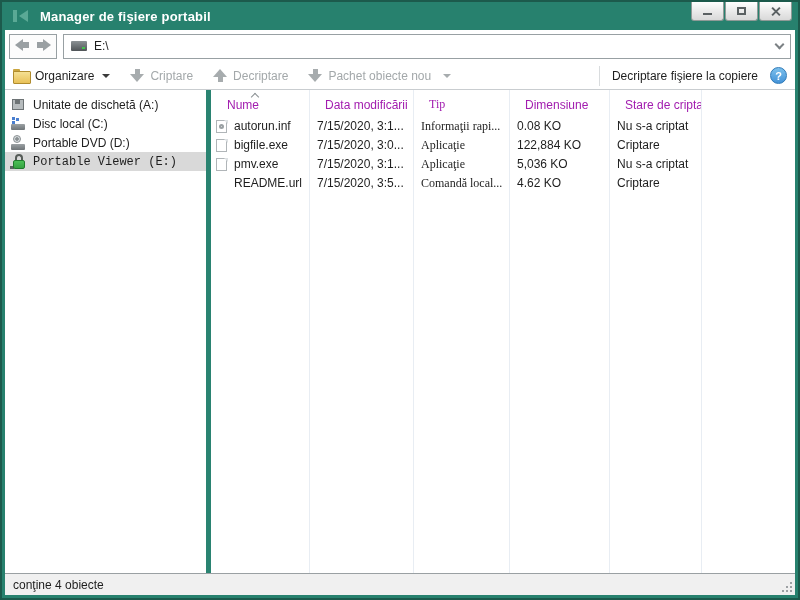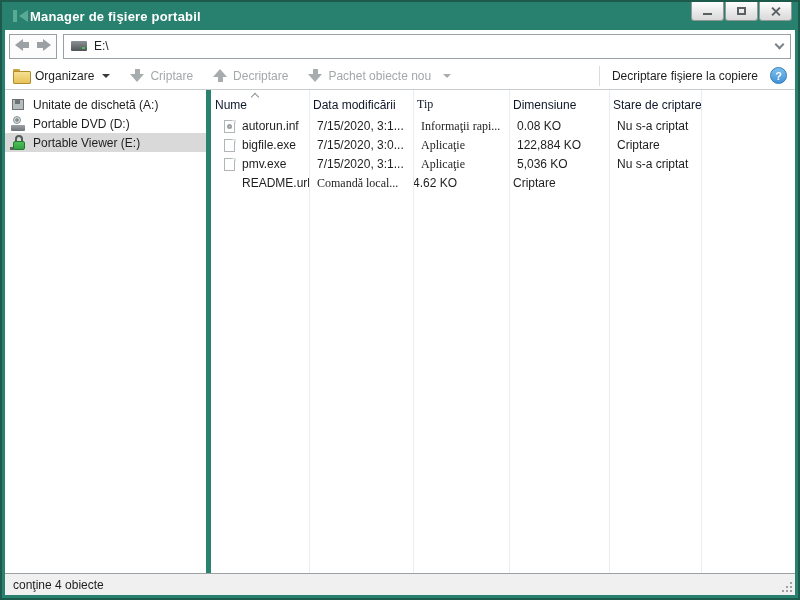--- a/index.html
+++ b/index.html
@@ -8,21 +8,21 @@
     --disabled-text:#A3A8AA; --status-bg:#F0F0F0;
   }
   *{box-sizing:border-box; margin:0; padding:0;}
   html,body{width:800px;height:600px;}
   body{font-family:"Liberation Sans", sans-serif; font-size:12px; color:#1e1e1e; background:#fff;}
 
   .window{width:800px;height:600px;background:var(--frame);border:2px solid var(--frame-dark);
     display:flex;flex-direction:column;}
   
   .titlebar{height:28px;flex:0 0 28px;display:flex;align-items:center;padding-left:10px;position:relative;}
-  .title{color:var(--title-text);font-weight:bold;font-size:13px;margin-left:1px;letter-spacing:.2px;}
+  .title{color:var(--title-text);font-weight:bold;font-size:13px;margin-left:11px;letter-spacing:.2px;}
   .logo{display:inline-flex;}
   .win-buttons{position:absolute;top:0;right:6px;display:flex;gap:1px;}
   .win-btn{width:33px;height:19px;background:linear-gradient(#ffffff,#e9e9e9 55%,#d9d9d9);
     border:1px solid #8f9a97;border-top:none;border-radius:0 0 3px 3px;
     display:flex;align-items:center;justify-content:center;cursor:default;}
   .glyph-min{width:9px;height:2px;background:#5a6062;margin-top:6px;}
   .glyph-max{width:9px;height:8px;border:2px solid #5a6062;}
   .glyph-close{position:relative;width:11px;height:11px;}
   .glyph-close::before,.glyph-close::after{content:'';position:absolute;left:5px;top:0;width:2px;height:11px;background:#5a6062;}
   .glyph-close::before{transform:rotate(45deg);}
@@ -66,47 +66,47 @@
   .caret.gray{border-top-color:#a7acae;margin-left:6px;}
   .tb-right{margin-left:auto;display:flex;align-items:center;gap:12px;justify-content:center;}
   .tb-sep{width:1px;height:20px;background:#d9dcde;}
   .help{width:17px;height:17px;border-radius:50%;background:linear-gradient(#7cc0ec,var(--help-blue));
     color:#fff;font-size:11px;font-weight:bold;text-align:center;line-height:17px;border:1px solid #2f7ab8;}
 
   
   .main{flex:1;display:flex;min-height:0;background:#fff;}
   .sidebar{width:201px;flex:0 0 201px;padding-top:5px;}
   .drive-item{height:19px;display:flex;align-items:center;gap:5px;padding-left:5px;white-space:nowrap;cursor:default;}
-  .drive-item.selected{background:var(--selection);}
+  .drive-item.selected{background:var(--selection);font-family:Liberation Mono, monospace;}
   .ic16{width:18px;height:16px;position:relative;flex:0 0 18px;}
   .ic16 i{position:absolute;display:block;}
   .ic-floppy .a{left:2px;top:2px;width:12px;height:11px;background:#b6bbbd;border:1px solid #6d7375;}
   .ic-floppy .b{left:5px;top:3px;width:5px;height:4px;background:#6d7375;}
   .ic-disk .a{left:1px;top:8px;width:14px;height:6px;background:linear-gradient(#9ba1a4,#6f7578);border-radius:1px;}
   .ic-disk .b{left:2px;top:1px;width:3px;height:3px;background:#4a7fd0;box-shadow:4px 1px #4a7fd0,0 4px #4a7fd0;}
   .ic-dvd .a{left:1px;top:9px;width:14px;height:6px;background:linear-gradient(#9ba1a4,#6f7578);border-radius:1px;}
   .ic-dvd .b{left:3px;top:0;width:8px;height:8px;border-radius:50%;background:radial-gradient(circle at 50% 50%, #8a9093 0 1.5px, #d4d9db 2px);border:1px solid #8a9093;}
   .ic-lock::before{content:'';position:absolute;left:0;bottom:1px;width:4px;height:3px;background:#5c6264;}
   .ic-lock .a{left:5px;top:0;width:8px;height:7px;border:2px solid #565c58;border-bottom:none;border-radius:4px 4px 0 0;}
   .ic-lock .b{left:3px;top:6px;width:12px;height:9px;background:linear-gradient(#4cbf57,var(--lock-green));border:1px solid #1f7a2c;border-radius:2px;}
   .splitter{width:5px;flex:0 0 5px;background:var(--splitter);cursor:col-resize;}
 
   .filearea{flex:1;position:relative;min-width:0;overflow:hidden;}
   .colline{position:absolute;top:0;bottom:0;width:1px;background:#e8edf3;}
   .header-row{display:flex;height:27px;align-items:flex-end;padding-bottom:5px;position:relative;}
-  .hcell{padding-left:4px;color:#0f172a;white-space:nowrap;overflow:hidden;cursor:default;}
+  .hcell{padding-left:16px;color:#a21caf;white-space:nowrap;overflow:hidden;cursor:default;}
   .cell{padding-left:8px;white-space:nowrap;overflow:hidden;}
   .c0{width:98px;flex:0 0 98px;}
   .c1{width:104px;flex:0 0 104px;}
   .c2{width:96px;flex:0 0 96px;font-family:Liberation Serif, serif;}
   .c3{width:100px;flex:0 0 100px;}
   .c4{width:92px;flex:0 0 92px;}
   .sort{position:absolute;left:41px;top:4px;width:6px;height:6px;border-left:1.5px solid #8a9093;border-top:1.5px solid #8a9093;transform:rotate(45deg);}
   .file-row{display:flex;height:19px;line-height:19px;align-items:center;cursor:default;}
-  .c-name{padding-left:12px;display:flex;align-items:center;gap:5px;}
+  .c-name{padding-left:4px;display:flex;align-items:center;gap:5px;}
   .fic{width:14px;height:15px;position:relative;flex:0 0 14px;}
   .fic i{position:absolute;display:block;}
   .fic-file .a{left:1px;top:1px;width:11px;height:13px;background:#fff;border:1px solid #b0b5b8;}
   .fic-file .b{right:1px;top:1px;width:0;height:0;border-top:4px solid #dde1e3;border-left:4px solid transparent;}
   .fic-gear .c{left:3.5px;top:5px;width:5px;height:5px;border:2px solid #9aa0a3;border-radius:50%;background:#e8eaeb;}
 
   
   .statusbar{height:22px;flex:0 0 22px;background:var(--status-bg);border-top:1px solid #9aa0a3;
     display:flex;align-items:center;padding-left:8px;position:relative;}
   .grip{position:absolute;right:3px;bottom:3px;width:10px;height:10px;}
@@ -190,20 +190,27 @@
 
     <div class="main">
 
       <div class="sidebar">
         <div class="drive-item">
           <span class="ic16 ic-floppy">
               <i class="a"></i>
               <i class="b"></i>
             </span>
           <span>Unitate de dischetă (A:)</span>
+        </div>
+        <div class="drive-item">
+          <span class="ic16 ic-disk">
+              <i class="a"></i>
+              <i class="b"></i>
+            </span>
+          <span>Disc local (C:)</span>
         </div>
         <div class="drive-item">
           <span class="ic16 ic-dvd">
               <i class="a"></i>
               <i class="b"></i>
             </span>
           <span>Portable DVD (D:)</span>
         </div>
         <div class="drive-item selected">
           <span class="ic16 ic-lock">
@@ -273,20 +280,21 @@
           <div class="cell c2">Aplicaţie</div>
           <div class="cell c3">5,036 KO</div>
           <div class="cell c4">Nu s-a criptat</div>
         </div>
 
         <div class="file-row">
           <div class="cell c0 c-name">
             <span class="fic"></span>
             <span>README.url</span>
           </div>
+          <div class="cell c1">7/15/2020, 3:5...</div>
           <div class="cell c2">Comandă local...</div>
           <div class="cell c3">4.62 KO</div>
           <div class="cell c4">Criptare</div>
         </div>
 
       </div>
     </div>
 
     <div class="statusbar">
       <span>conţine 4 obiecte</span>

